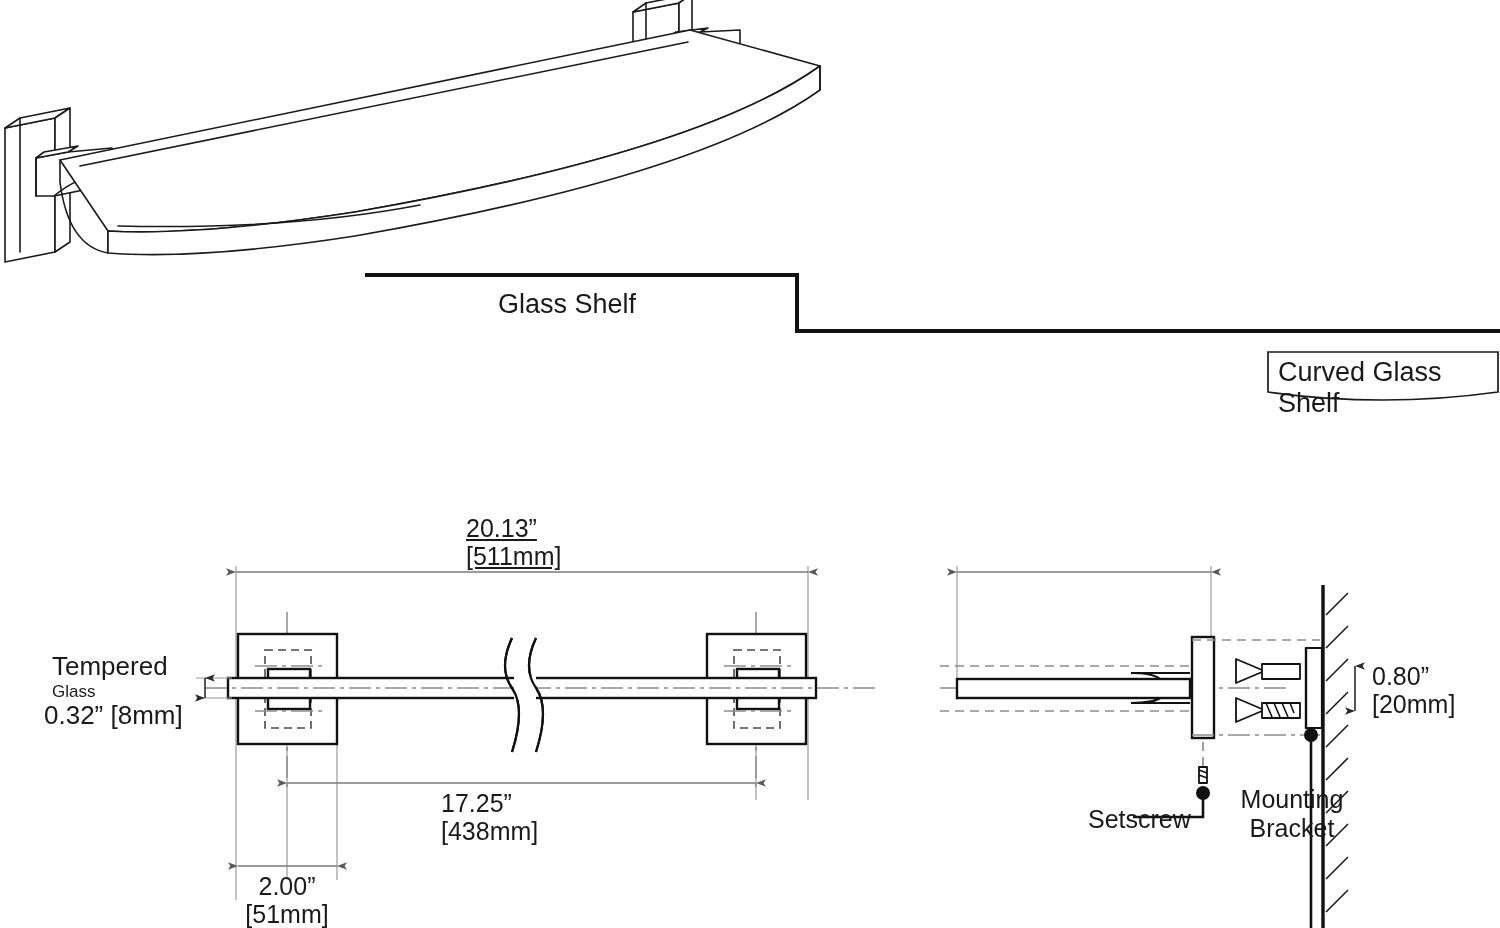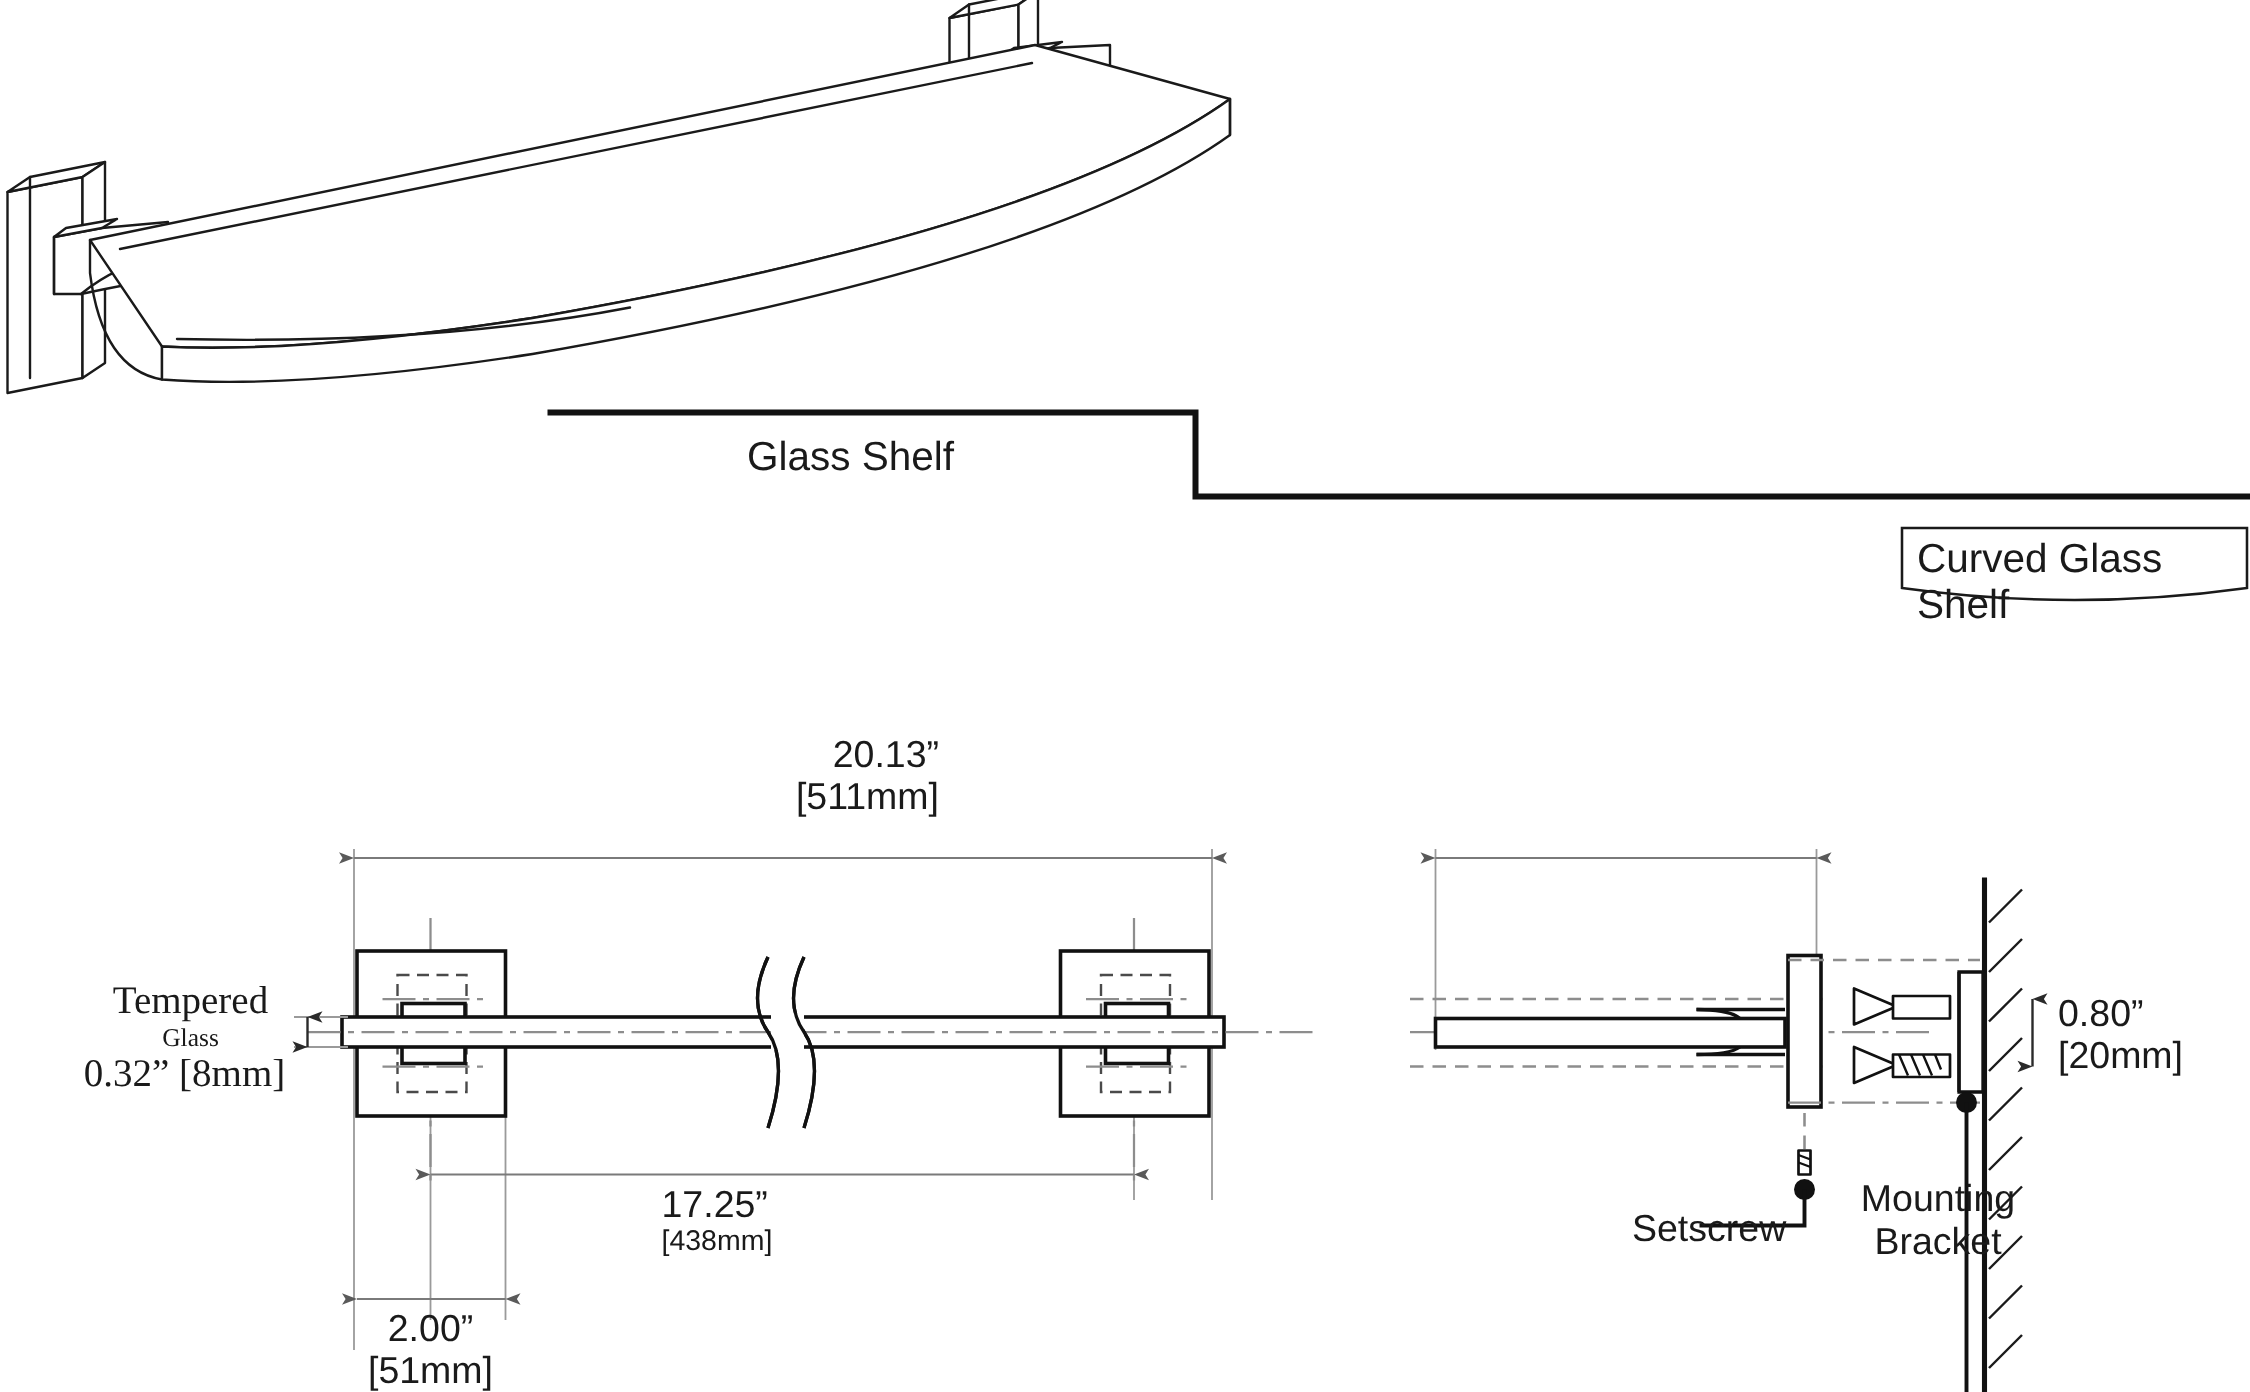--- a/index.html
+++ b/index.html
@@ -229,42 +229,42 @@
       <circle class="dot" cx="1203" cy="793" r="7"></circle>
       <path class="leader" d="M1203 793 L1203 817 L1133 817"></path>
     </g>
 
     <g>
       <circle class="dot" cx="1311" cy="735" r="7"></circle>
       <path class="leader" d="M1311 735 L1311 928"></path>
     </g>
   </svg>
 
-  <div style="position:absolute;left:466px;top:489px;width:160px;text-align:right;line-height:1.12;">
+  <div style="position:absolute;left:466px;top:514px;width:160px;text-align:left;line-height:1.12;text-decoration:underline;">
     <div style="font-size:25px;">20.13”</div>
     <div style="font-size:25px;">[511mm]</div>
   </div>
 
 
   <div style="position:absolute;left:441px;top:789px;width:160px;text-align:left;line-height:1.12;">
     <div style="font-size:25px;">17.25”</div>
-    <div style="font-size:19px;">[438mm]</div>
+    <div style="font-size:25px;">[438mm]</div>
   </div>
 
   <div style="position:absolute;left:207px;top:872px;width:160px;text-align:center;line-height:1.12;">
     <div style="font-size:25px;">2.00”</div>
     <div style="font-size:25px;">[51mm]</div>
   </div>
 
   <div style="position:absolute;left:1372px;top:662px;width:130px;text-align:left;line-height:1.12;">
     <div style="font-size:25px;">0.80”</div>
     <div style="font-size:25px;">[20mm]</div>
   </div>
 
-  <div style="position:absolute;left:52px;top:652px;width:150px;text-align:center;line-height:1.14;font-family:Liberation Serif, serif;">
+  <div style="position:absolute;left:52px;top:652px;width:150px;text-align:left;line-height:1.14;">
     <div style="font-size:26px;">Tempered</div>
     <div style="font-size:17px;">Glass</div>
     <div style="font-size:26px;white-space:nowrap;margin-left:-8px;">0.32” [8mm]</div>
   </div>
 
   <div style="position:absolute;left:1088px;top:805px;">
     <span style="font-size:25px;margin-top:38px;">Setscrew</span>
   </div>
 
   <div style="position:absolute;left:1233px;top:785px;width:118px;text-align:center;line-height:1.14;">

